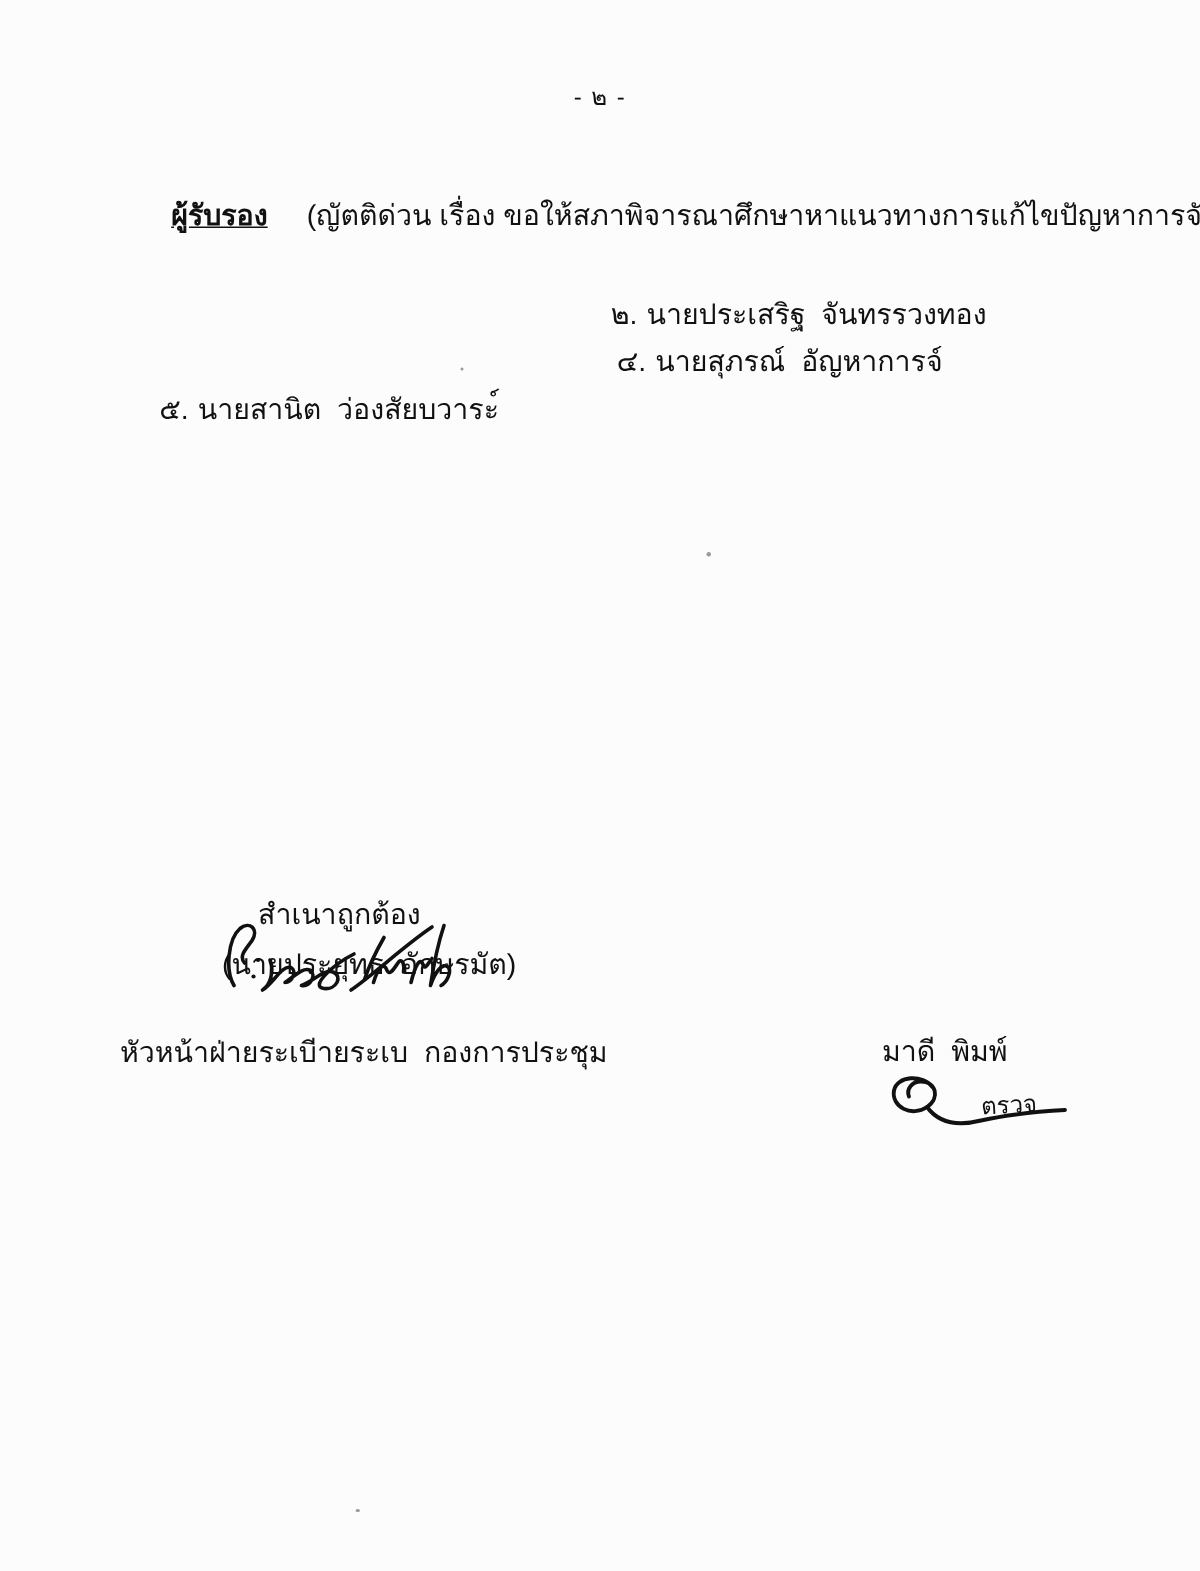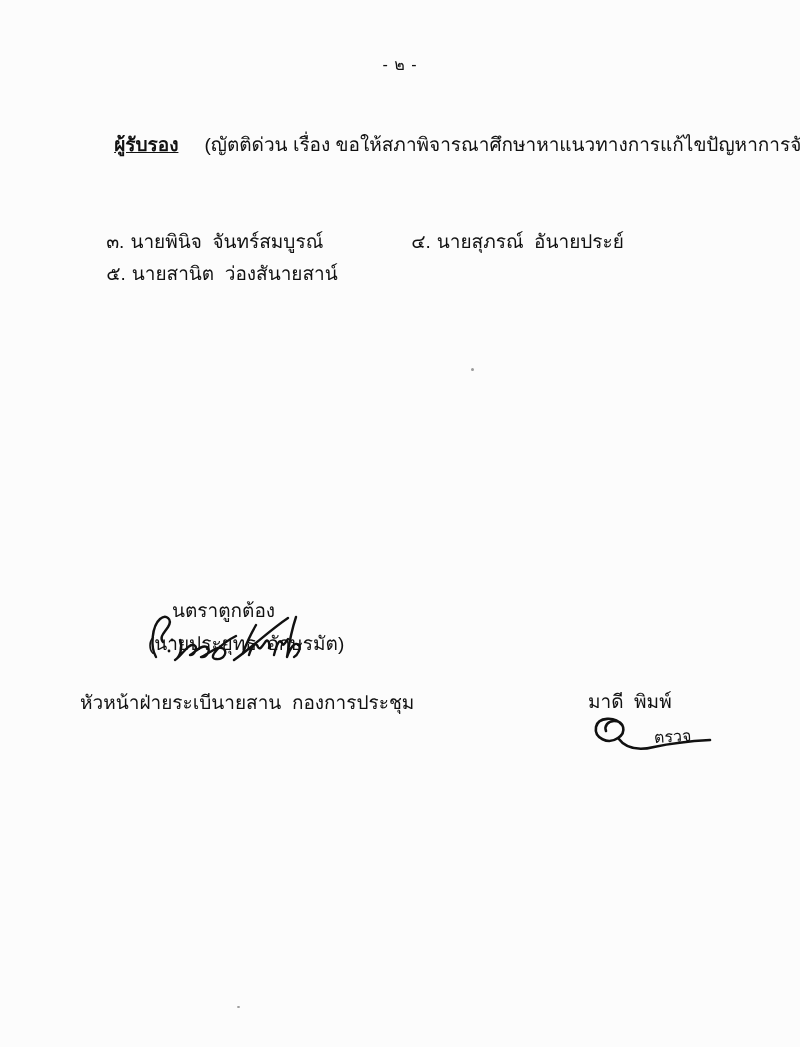--- a/index.html
+++ b/index.html
@@ -60,46 +60,46 @@
 <body>
 
 <div class="page">
 
   <div class="abs page-num">- ๒ -</div>
 
   <div class="abs t heading-line">
     <span class="heading-label">ผู้รับรอง</span><span>(ญัตติด่วน เรื่อง ขอให้สภาพิจารณาศึกษาหาแนวทางการแก้ไขปัญหาการจัดตั้งบริษัท</span>
   </div>
 
-  <div class="abs t name-item n3">
-    <span class="no">๓.</span><span>นายพินิจ  จันทร์สมบูรณ์</span>
+  <div class="abs t name-item n2">
+    <span class="no">๒.</span><span>นายประเสริฐ  จันทรรวงทอง</span>
   </div>
   <div class="abs t name-item n4">
-    <span class="no">๔.</span><span>นายสุภรณ์  อันายประย์</span>
+    <span class="no">๔.</span><span>นายสุภรณ์  อัญหาการจ์</span>
   </div>
   <div class="abs t name-item n5">
-    <span class="no">๕.</span><span>นายสานิต  ว่องสันายสาน์</span>
+    <span class="no">๕.</span><span>นายสานิต  ว่องสัยบวาระ์</span>
   </div>
 
-  <div class="abs t copy-label">นตราตูกต้อง</div>
+  <div class="abs t copy-label">สำเนาถูกต้อง</div>
 
   <svg class="abs sig1" viewBox="0 0 160 56" fill="none" stroke="#111" stroke-width="2.4" stroke-linecap="round" stroke-linejoin="round">
     <path d="M10,47 C4,37 6,16 14,9 C20,4 27,9 22,17 C18,23 13,27 17,32"></path>
     <circle cx="26" cy="30" r="1.4" fill="#111" stroke="none"></circle>
     <circle cx="23" cy="41" r="1.4" fill="#111" stroke="none"></circle>
     <path d="M34,30 C37,38 34,47 29,50 C36,46 42,33 48,35 C52,37 49,45 44,45 C49,42 56,34 61,37 C65,40 61,48 55,47 C63,44 70,36 76,38 C83,41 78,50 70,49 C60,48 76,33 90,26"></path>
     <path d="M97,43 C101,31 106,22 110,15"></path>
     <path d="M103,45 C106,35 110,31 112,37 C114,41 117,35 120,31 C122,29 124,33 123,38"></path>
     <path d="M128,45 C131,33 134,28 136,33 C137,37 139,33 142,29"></path>
     <path d="M150,7 C146,19 143,34 141,47 C144,38 149,31 153,35 C155,38 152,45 148,47"></path>
     <path d="M88,50 C104,39 124,20 142,8"></path>
   </svg>
 
   <div class="abs t signer-name">(นายประยุทธ  อักษรมัต)</div>
-  <div class="abs t signer-title">หัวหน้าฝ่ายระเบีนายสาน  กองการประชุม</div>
+  <div class="abs t signer-title">หัวหน้าฝ่ายระเบีายระเบ  กองการประชุม</div>
 
   <div class="abs t typist">มาดี  พิมพ์</div>
 
   <svg class="abs sig2" viewBox="0 0 132 46" fill="none" stroke="#111" stroke-width="2.6" stroke-linecap="round" stroke-linejoin="round">
     <path d="M34,13 C27,4 10,5 8,15 C6,26 20,33 30,26 C39,20 36,9 26,9 C20,9 16,14 18,19"></path>
     <path d="M30,26 C38,37 50,39 66,35 C84,31 104,29 122,28"></path>
   </svg>
   <div class="abs checked-label">ตรวจ</div>
 
   <div class="speck" style="left:471px; top:368px; width:3px; height:3px;"></div>

